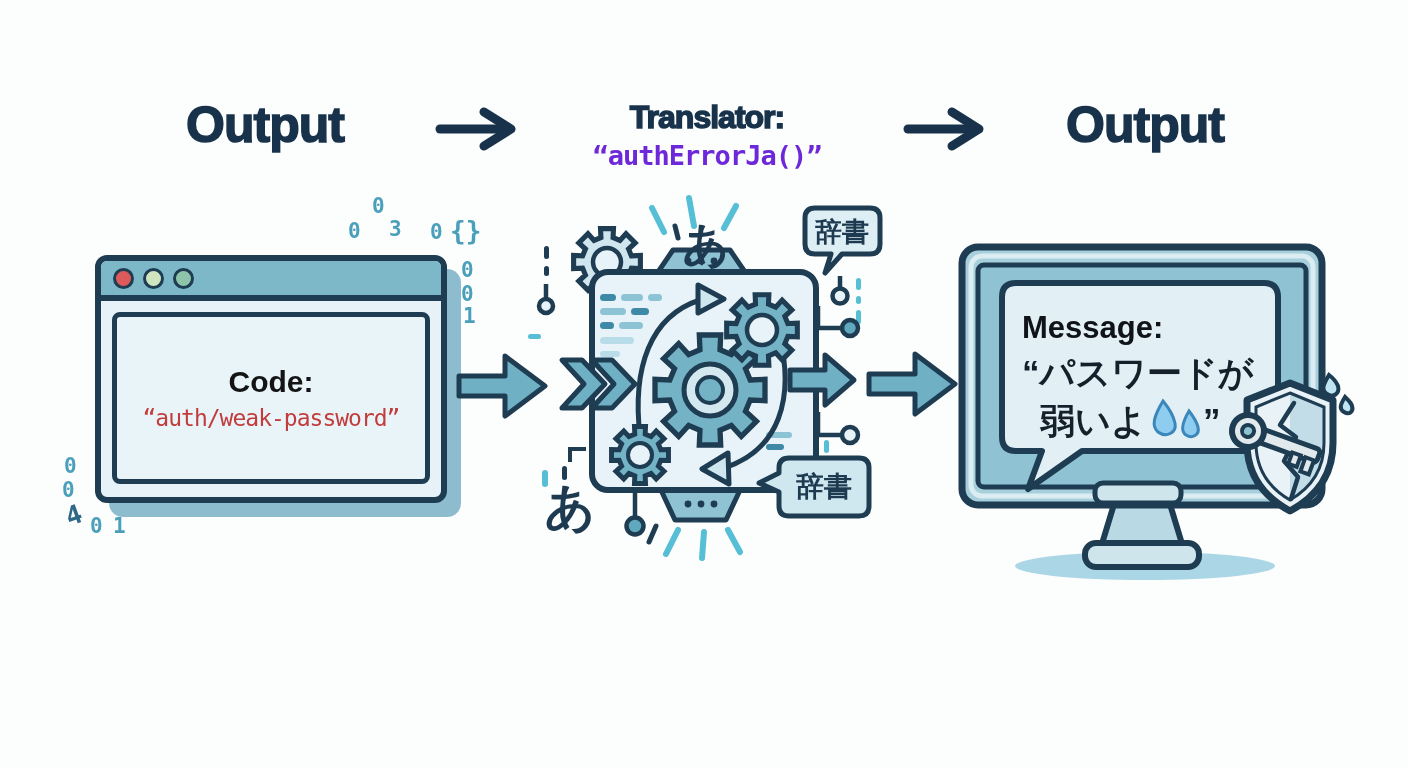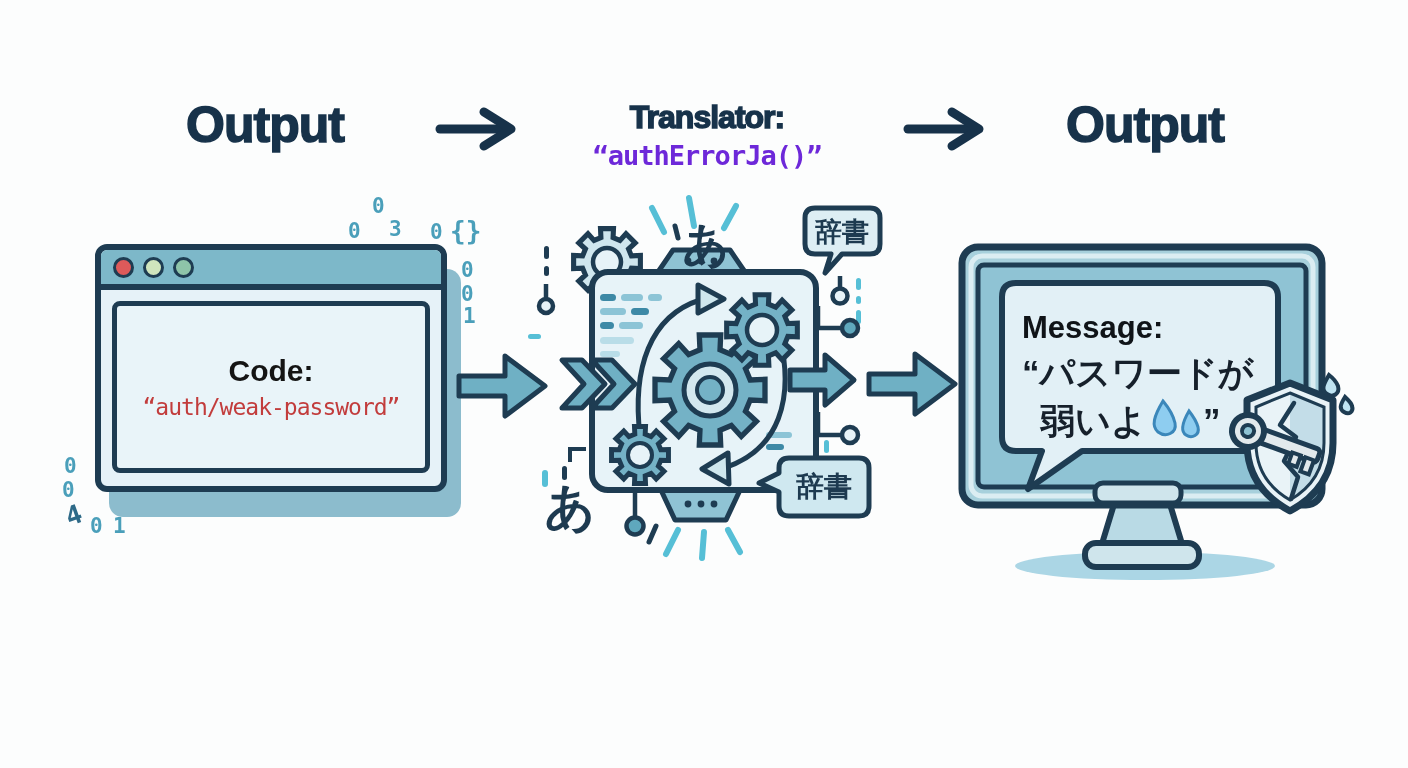--- a/index.html
+++ b/index.html
@@ -18,21 +18,21 @@
     font-family:"DejaVu Sans Mono", monospace;font-weight:700;
     color:#6d28d9;font-size:27px;text-align:center;margin-top:4px;
     letter-spacing:-1px;
   }
   
   .win-shadow{
     left:109px;top:269px;width:352px;height:248px;
     background:#8cbccd;border-radius:14px;
   }
   .window{
-    left:95px;top:244px;width:352px;height:248px;
+    left:95px;top:255px;width:352px;height:248px;
     background:#e6f2f8;border:6px solid #1e3c52;border-radius:12px;
     box-sizing:border-box;overflow:hidden;
   }
   .titlebar{
     height:34px;background:#7db8c9;border-bottom:6px solid #1e3c52;
     display:flex;align-items:center;padding-left:12px;gap:9px;
   }
   .dot{width:15px;height:15px;border-radius:50%;border:3.5px solid #1e3c52;box-sizing:content-box;}
   .dot-red{background:#dd5a5a;}
   .dot-green{background:#cfe5bd;}

